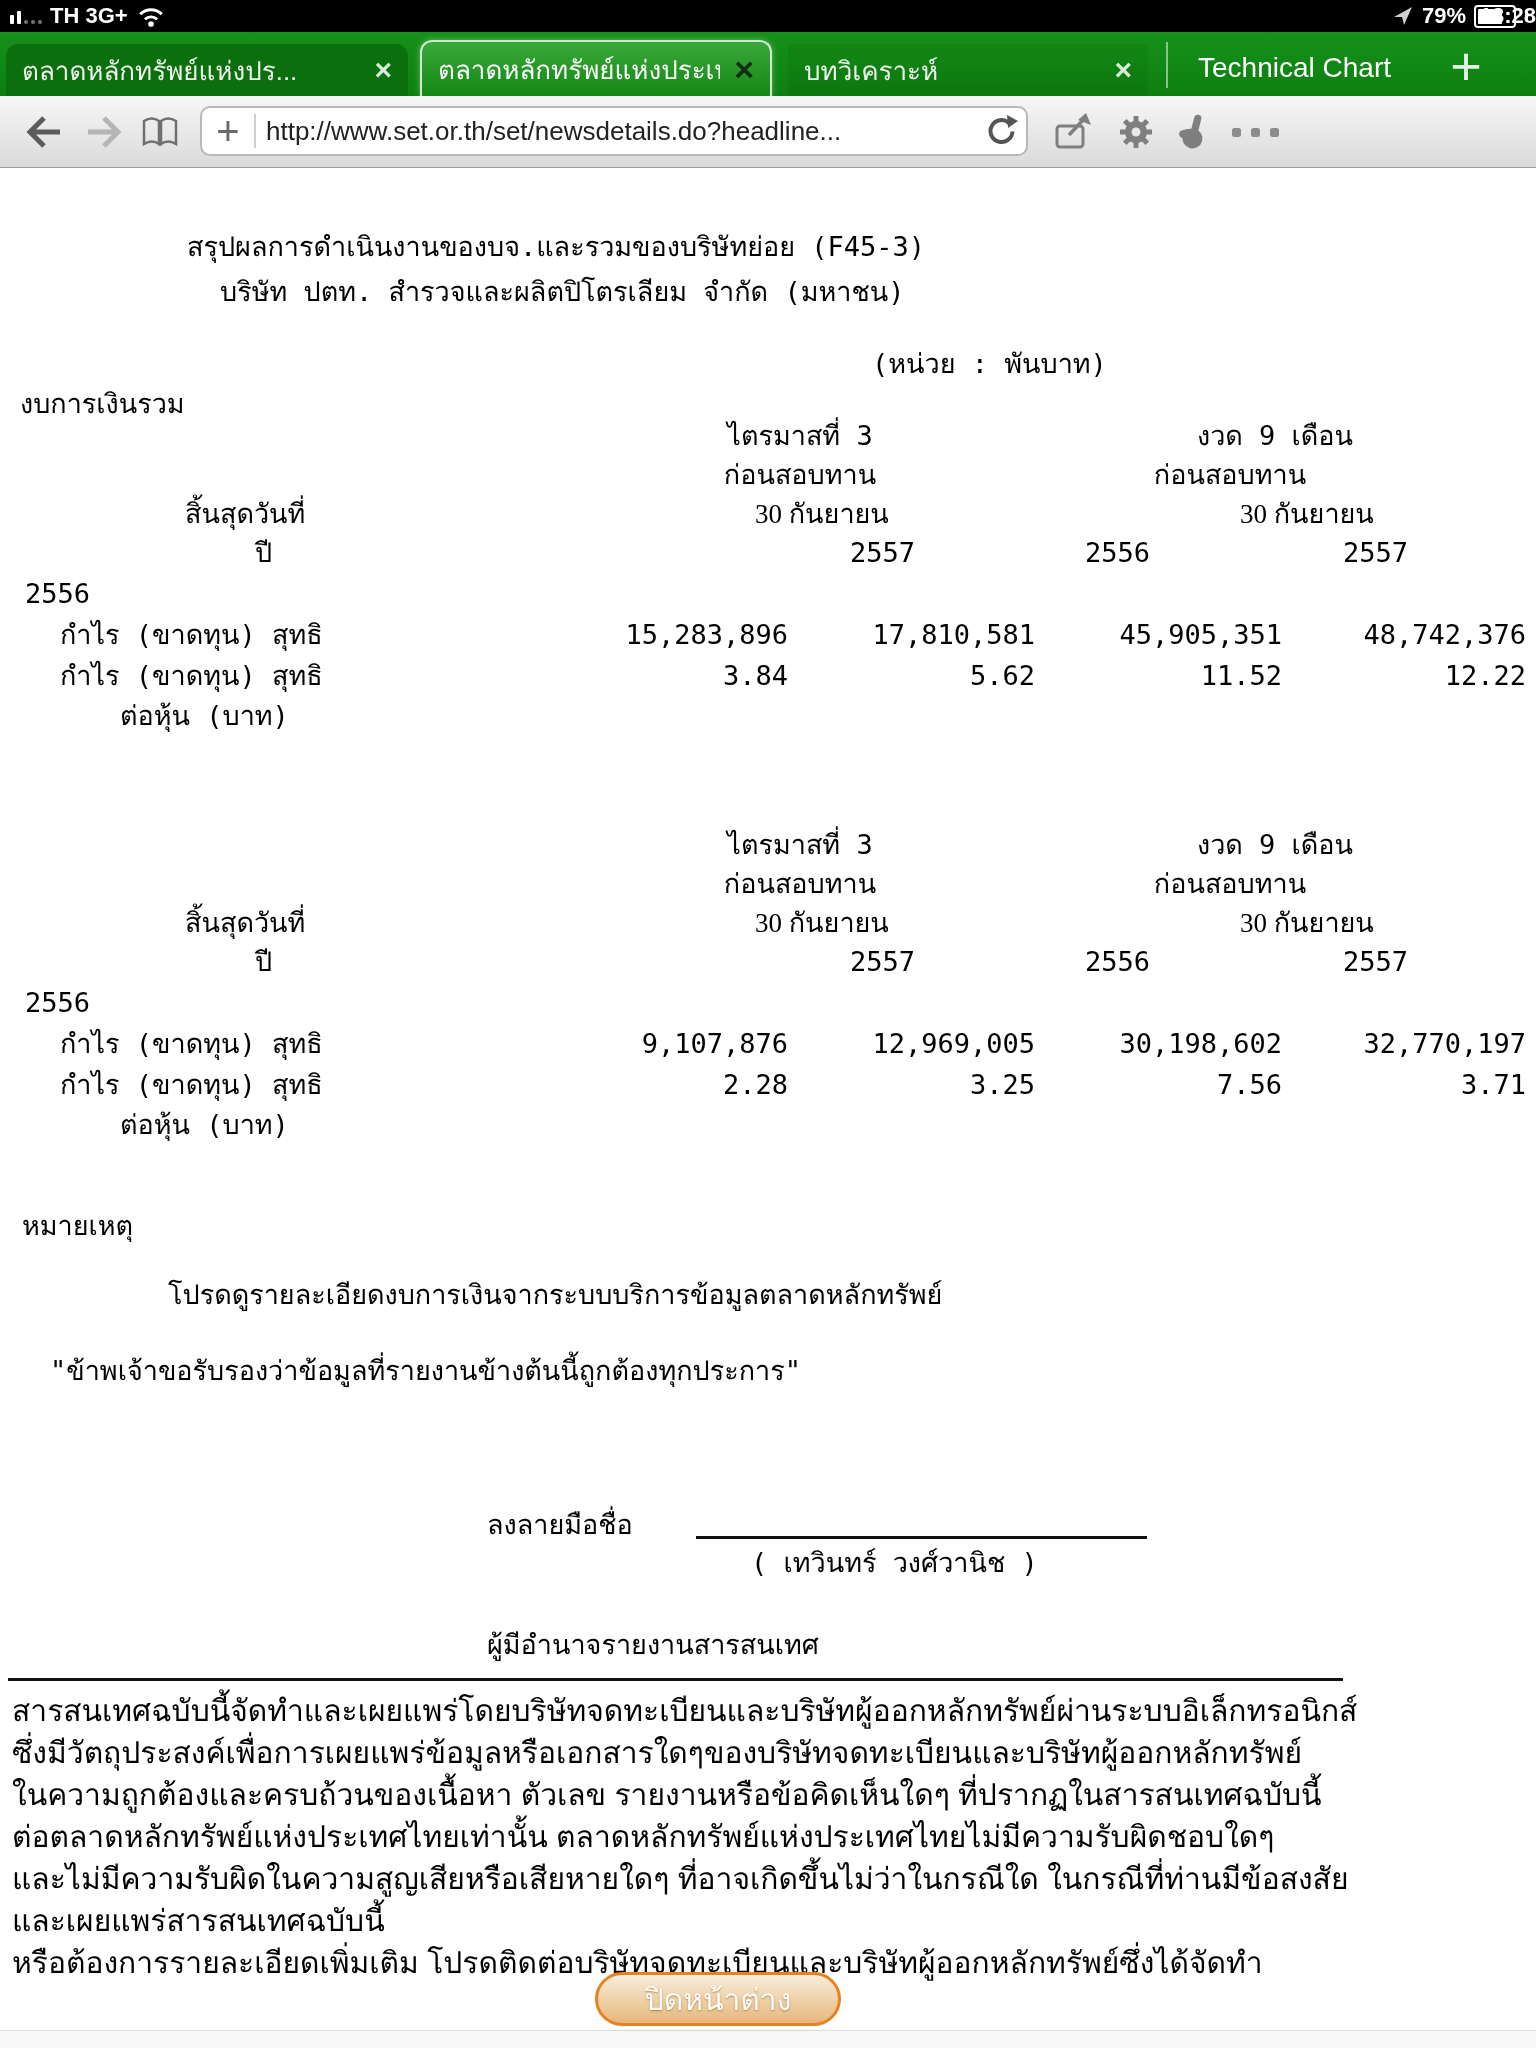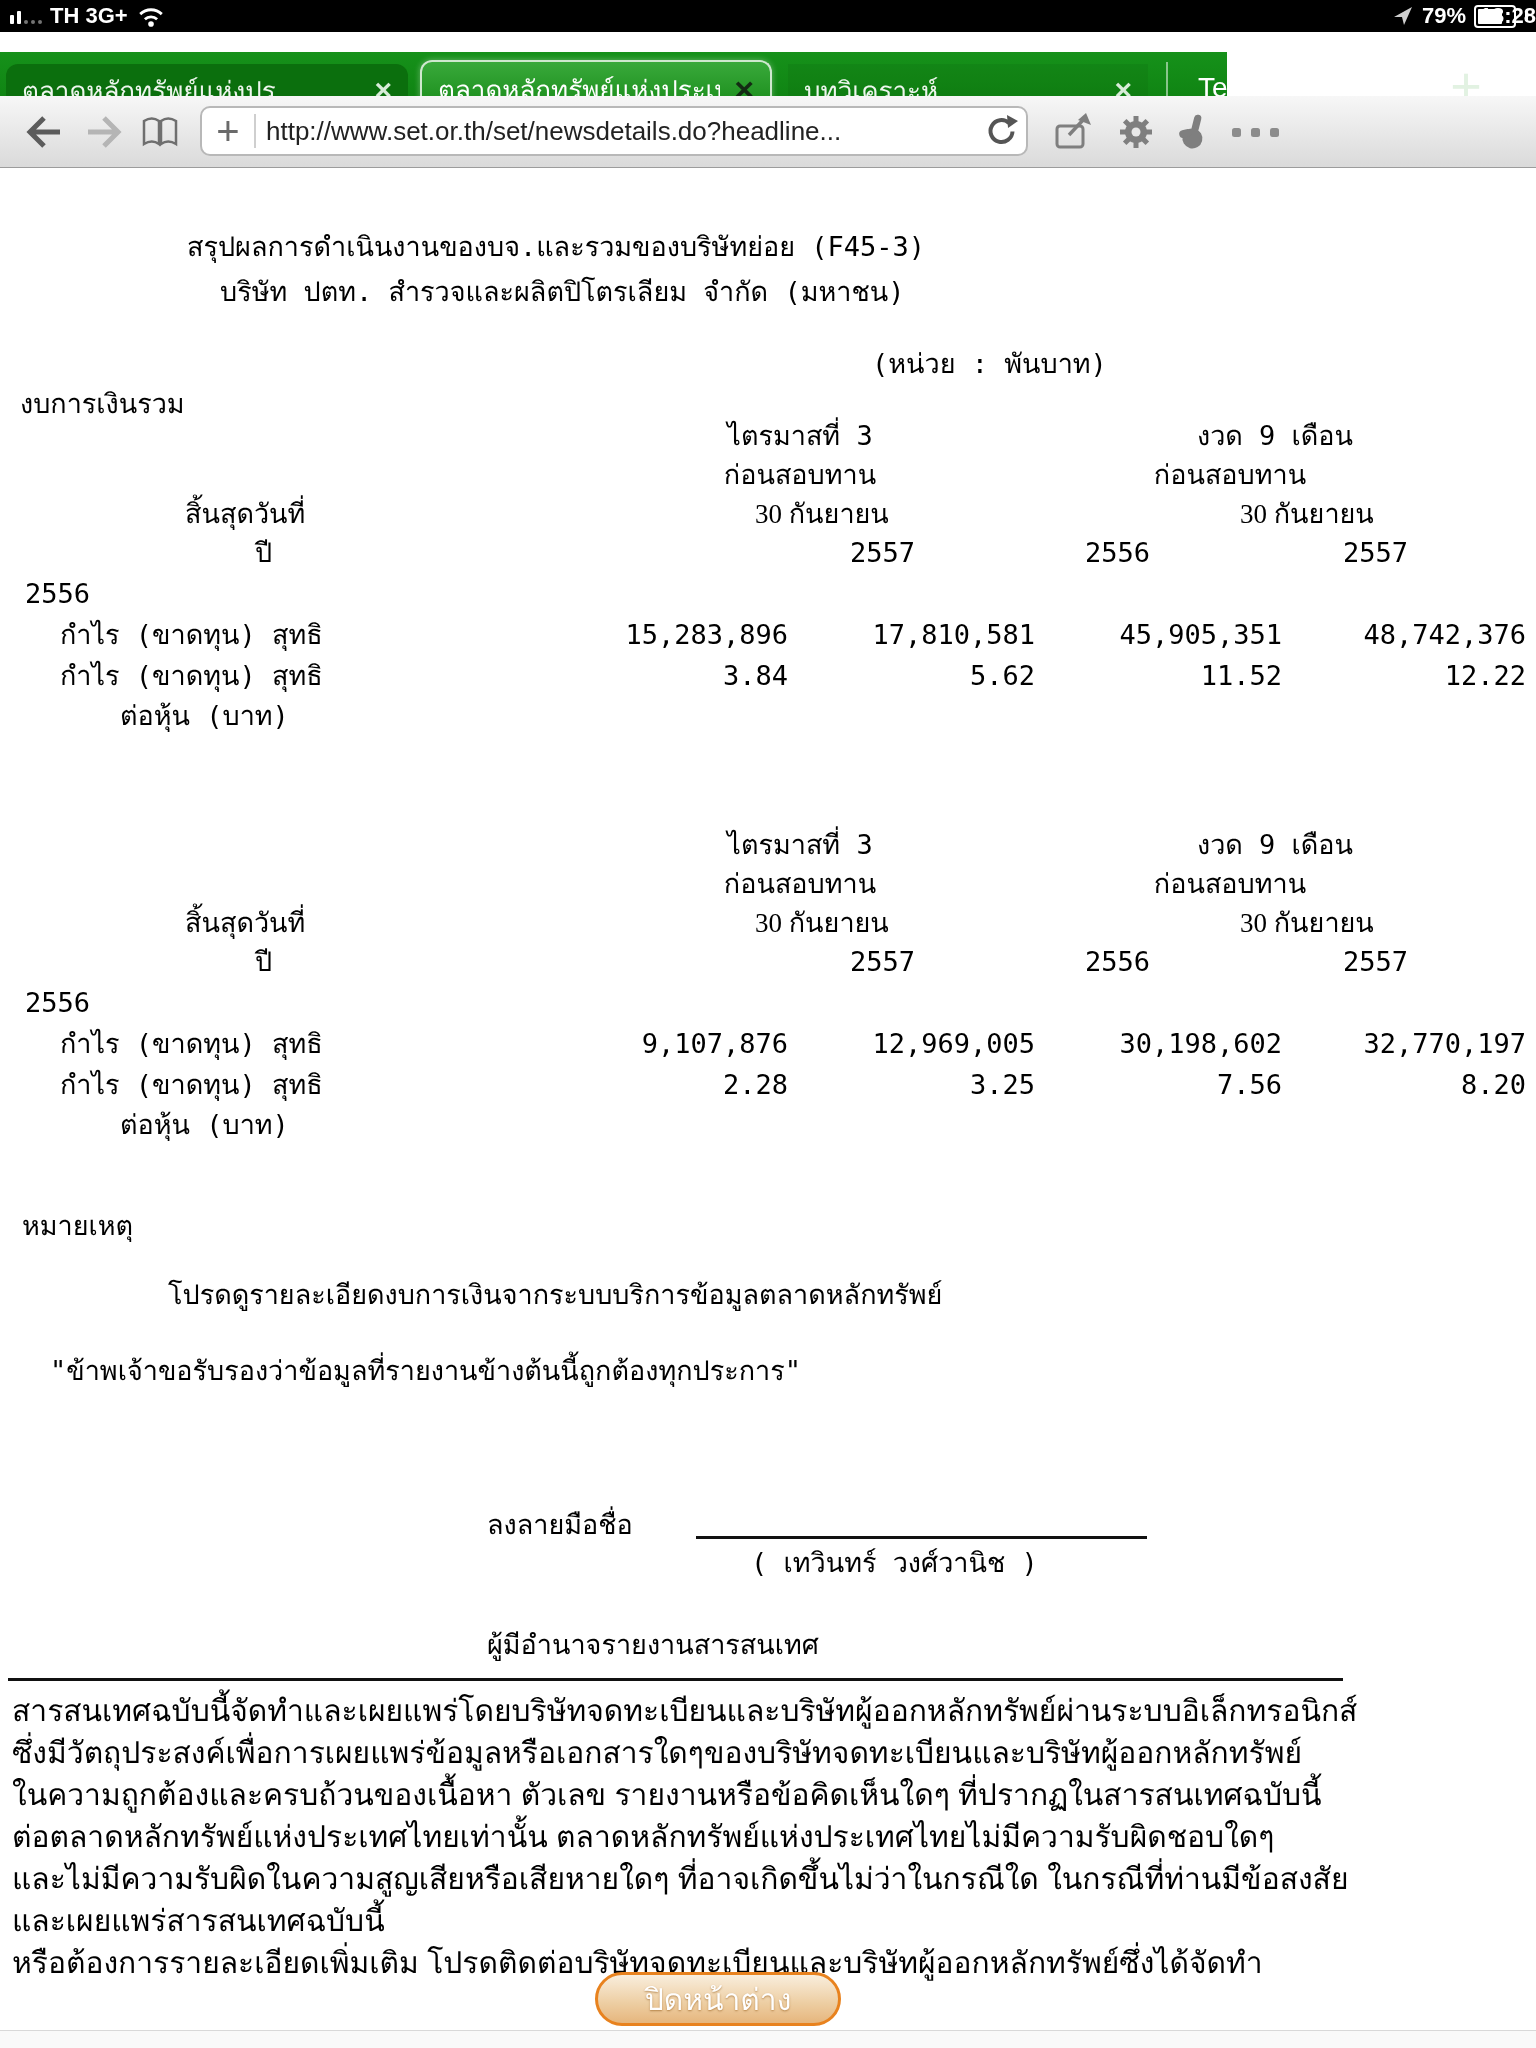--- a/index.html
+++ b/index.html
@@ -19,23 +19,22 @@
   .sb-right{position:absolute;right:8px;display:flex;align-items:center;gap:8px;height:32px;}
   .signal{display:flex;align-items:flex-end;gap:3px;height:20px;padding-bottom:4px;}
   .signal .b{width:4px;background:#fff;border-radius:1px;}
   .signal .b1{height:9px;} .signal .b2{height:13px;}
   .signal .d{width:4px;height:4px;border-radius:50%;background:rgba(255,255,255,.45);}
   .battery-body{position:relative;width:38px;height:19px;border:2px solid #fff;border-radius:4px;display:inline-block;}
   .battery-fill{position:absolute;left:2px;top:2px;bottom:2px;width:24px;background:#fff;border-radius:1px;}
   .battery-tip{width:3px;height:9px;background:#fff;border-radius:0 2px 2px 0;margin-left:1px;}
   
   .tab-bar{
-    position:absolute;top:32px;left:0;width:1227px;height:64px;
+    position:absolute;top:32px;left:0;width:1536px;height:64px;
     background:linear-gradient(#16911a,#0d7f10);
-    margin-top:20px;
   }
   .tab{position:absolute;bottom:0;height:52px;display:flex;align-items:center;
     border-radius:12px 12px 0 0;font-size:26px;color:#eef6ee;padding:0 16px;box-sizing:border-box;}
   .tab .tab-label{flex:1;white-space:nowrap;overflow:hidden;}
   .tab .tab-close{font-size:30px;line-height:30px;color:#d9ecd9;margin-left:14px;font-weight:bold;}
   .tab-1{left:6px;width:402px;background:#0b6f0d;}
   .tab-2{left:420px;width:352px;height:56px;color:#ffffff;
     background:linear-gradient(#39a93b,#148714);
     border:2px solid #cfe8cf;border-bottom:none;
     box-shadow:0 0 6px rgba(255,255,255,.35);}
@@ -315,21 +314,21 @@
       <span class="c-n1">9,107,876</span>
       <span class="c-n2">12,969,005</span>
       <span class="c-n3">30,198,602</span>
       <span class="c-n4">32,770,197</span>
     </div>
     <div class="ln r6">
       <span class="c-lbl">กำไร (ขาดทุน) สุทธิ</span>
       <span class="c-n1">2.28</span>
       <span class="c-n2">3.25</span>
       <span class="c-n3">7.56</span>
-      <span class="c-n4">8.20</span>
+      <span class="c-n4">3.71</span>
     </div>
     <div class="ln r7">
       <span class="c-lbl2">ต่อหุ้น (บาท)</span>
     </div>
   </div>
 
   <div class="ln" style="top:1038px">
     <span style="left:22px">หมายเหตุ</span>
   </div>
   <div class="ln" style="top:1107px">

